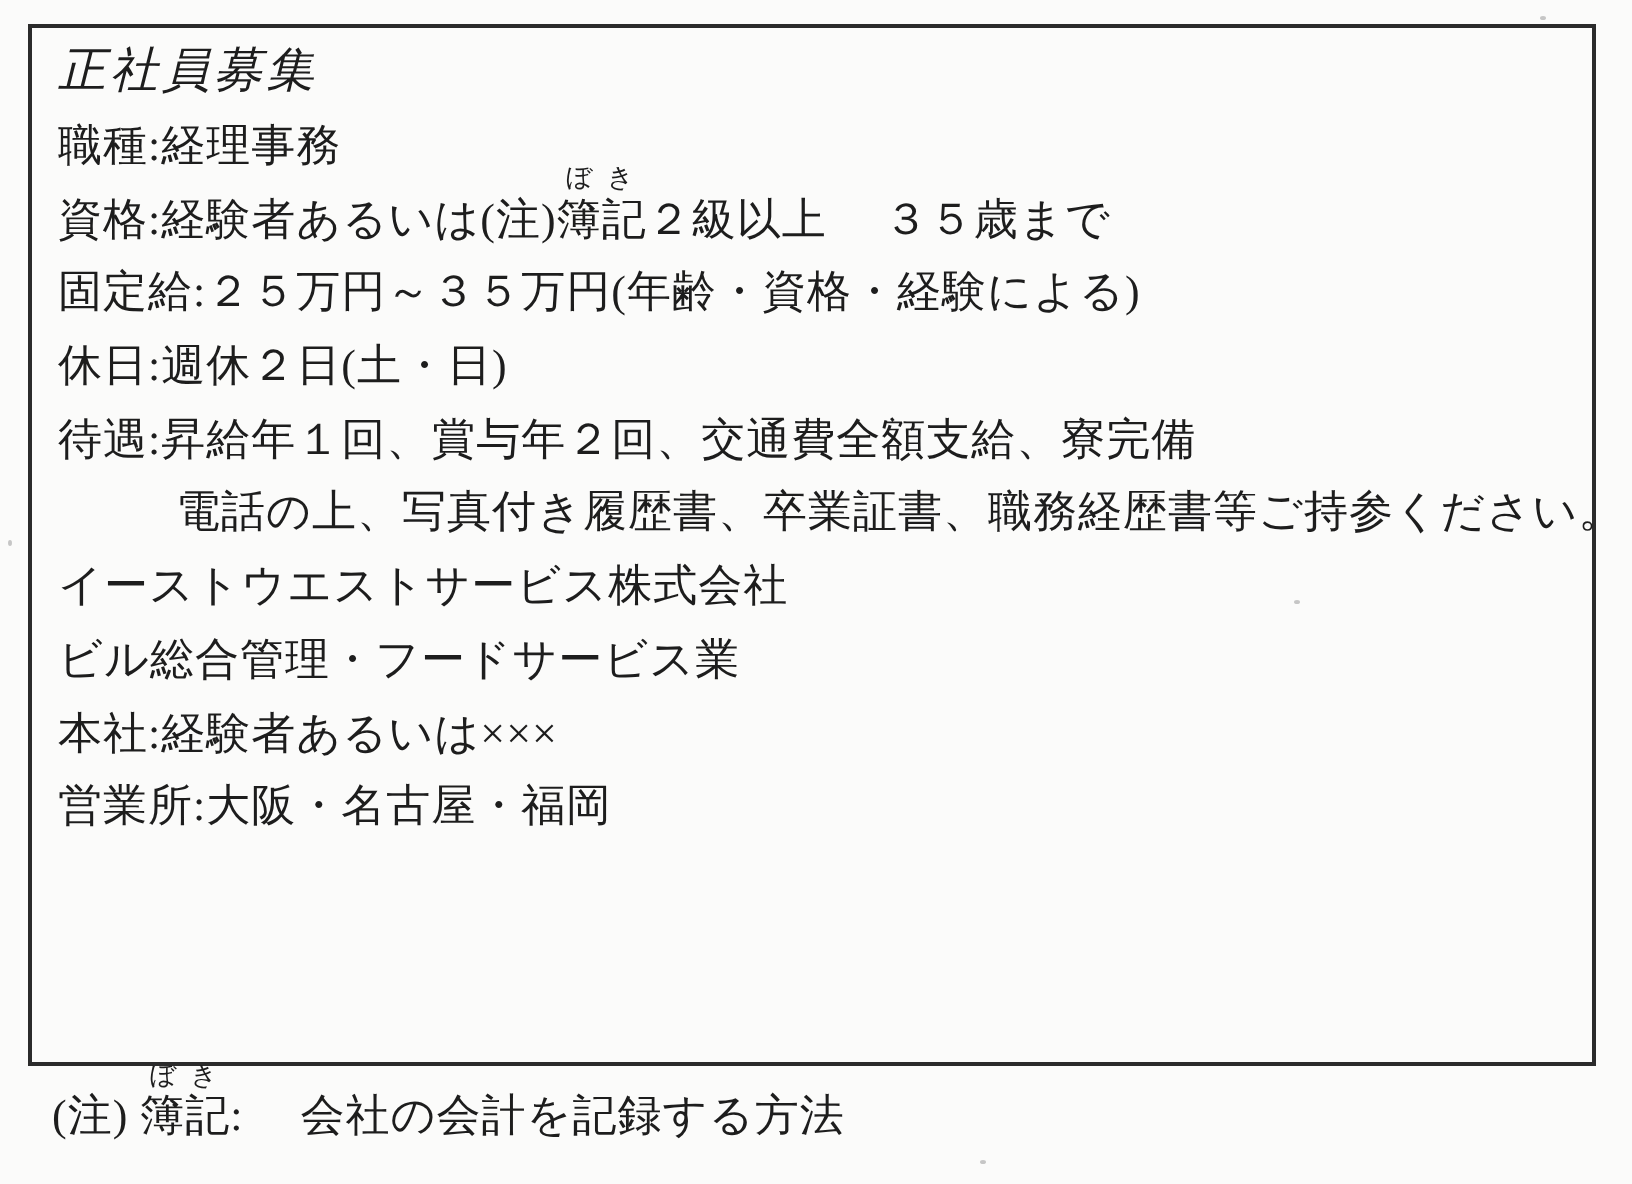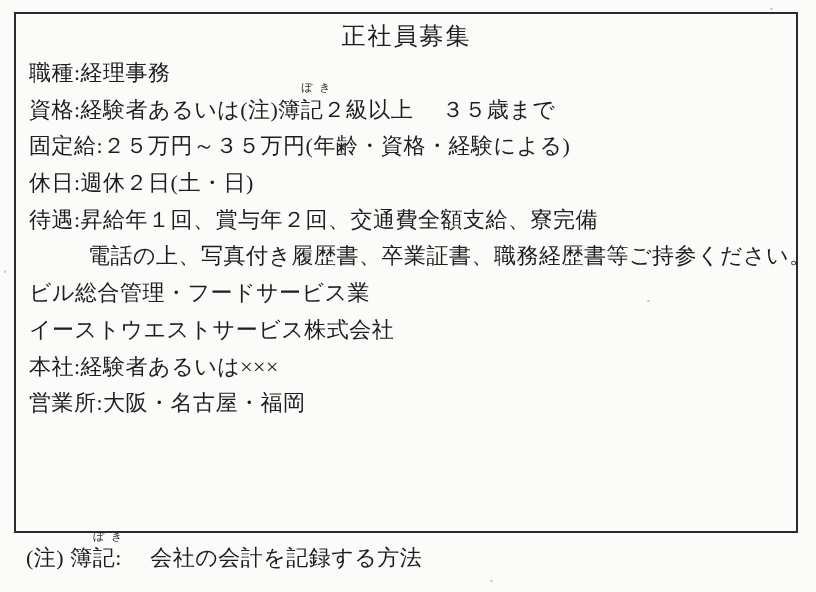--- a/index.html
+++ b/index.html
@@ -22,46 +22,47 @@
     width: 784px;
     height: 521px;
     box-sizing: border-box;
     border: 2px solid #2b2b2b;
     padding: 3px 12px 0 13px;
     background: transparent;
   }
   .title {
     height: 38px;
     line-height: 38px;
-    text-align: center;
+    text-align: left;
     font-size: 24px;
     letter-spacing: 2px;
+    font-style: italic;
   }
   .line {
     height: 36.7px;
     line-height: 36.7px;
     font-size: 22px;
     letter-spacing: 0.5px;
     white-space: pre;
   }
   .line.indent {
     padding-left: 59px;
     text-align: right;
   }
   .ruby-wrap {
     position: relative;
     display: inline-block;
   }
   .rt {
     position: absolute;
     top: -10px;
-    left: 16px;
+    left: 0;
     width: 100%;
     text-align: center;
-    font-size: 11px;
+    font-size: 13px;
     letter-spacing: 2px;
     line-height: 1;
     white-space: nowrap;
   }
   .footnote {
     position: absolute;
     left: 26px;
     top: 541px;
     height: 34px;
     line-height: 34px;
@@ -91,23 +92,23 @@
 
   <div class="line">固定給:２５万円～３５万円(年齢・資格・経験による)</div>
 
   <div class="line">休日:週休２日(土・日)</div>
 
   <div class="line">待遇:昇給年１回、賞与年２回、交通費全額支給、寮完備</div>
 
 
   <div class="line indent">電話の上、写真付き履歴書、卒業証書、職務経歴書等ご持参ください。</div>
 
+  <div class="line">イーストウエストサービス株式会社</div>
+
   <div class="line">ビル総合管理・フードサービス業</div>
-
-  <div class="line">イーストウエストサービス株式会社</div>
 
 
   <div class="line">本社:経験者あるいは×××</div>
 
   <div class="line">営業所:大阪・名古屋・福岡</div>
 
 </div>
 
 <div class="footnote"><span>(注) </span><span class="ruby-wrap"><span class="rt">ぼ き</span><span>簿記</span></span><span>:　 会社の会計を記録する方法</span></div>
 

